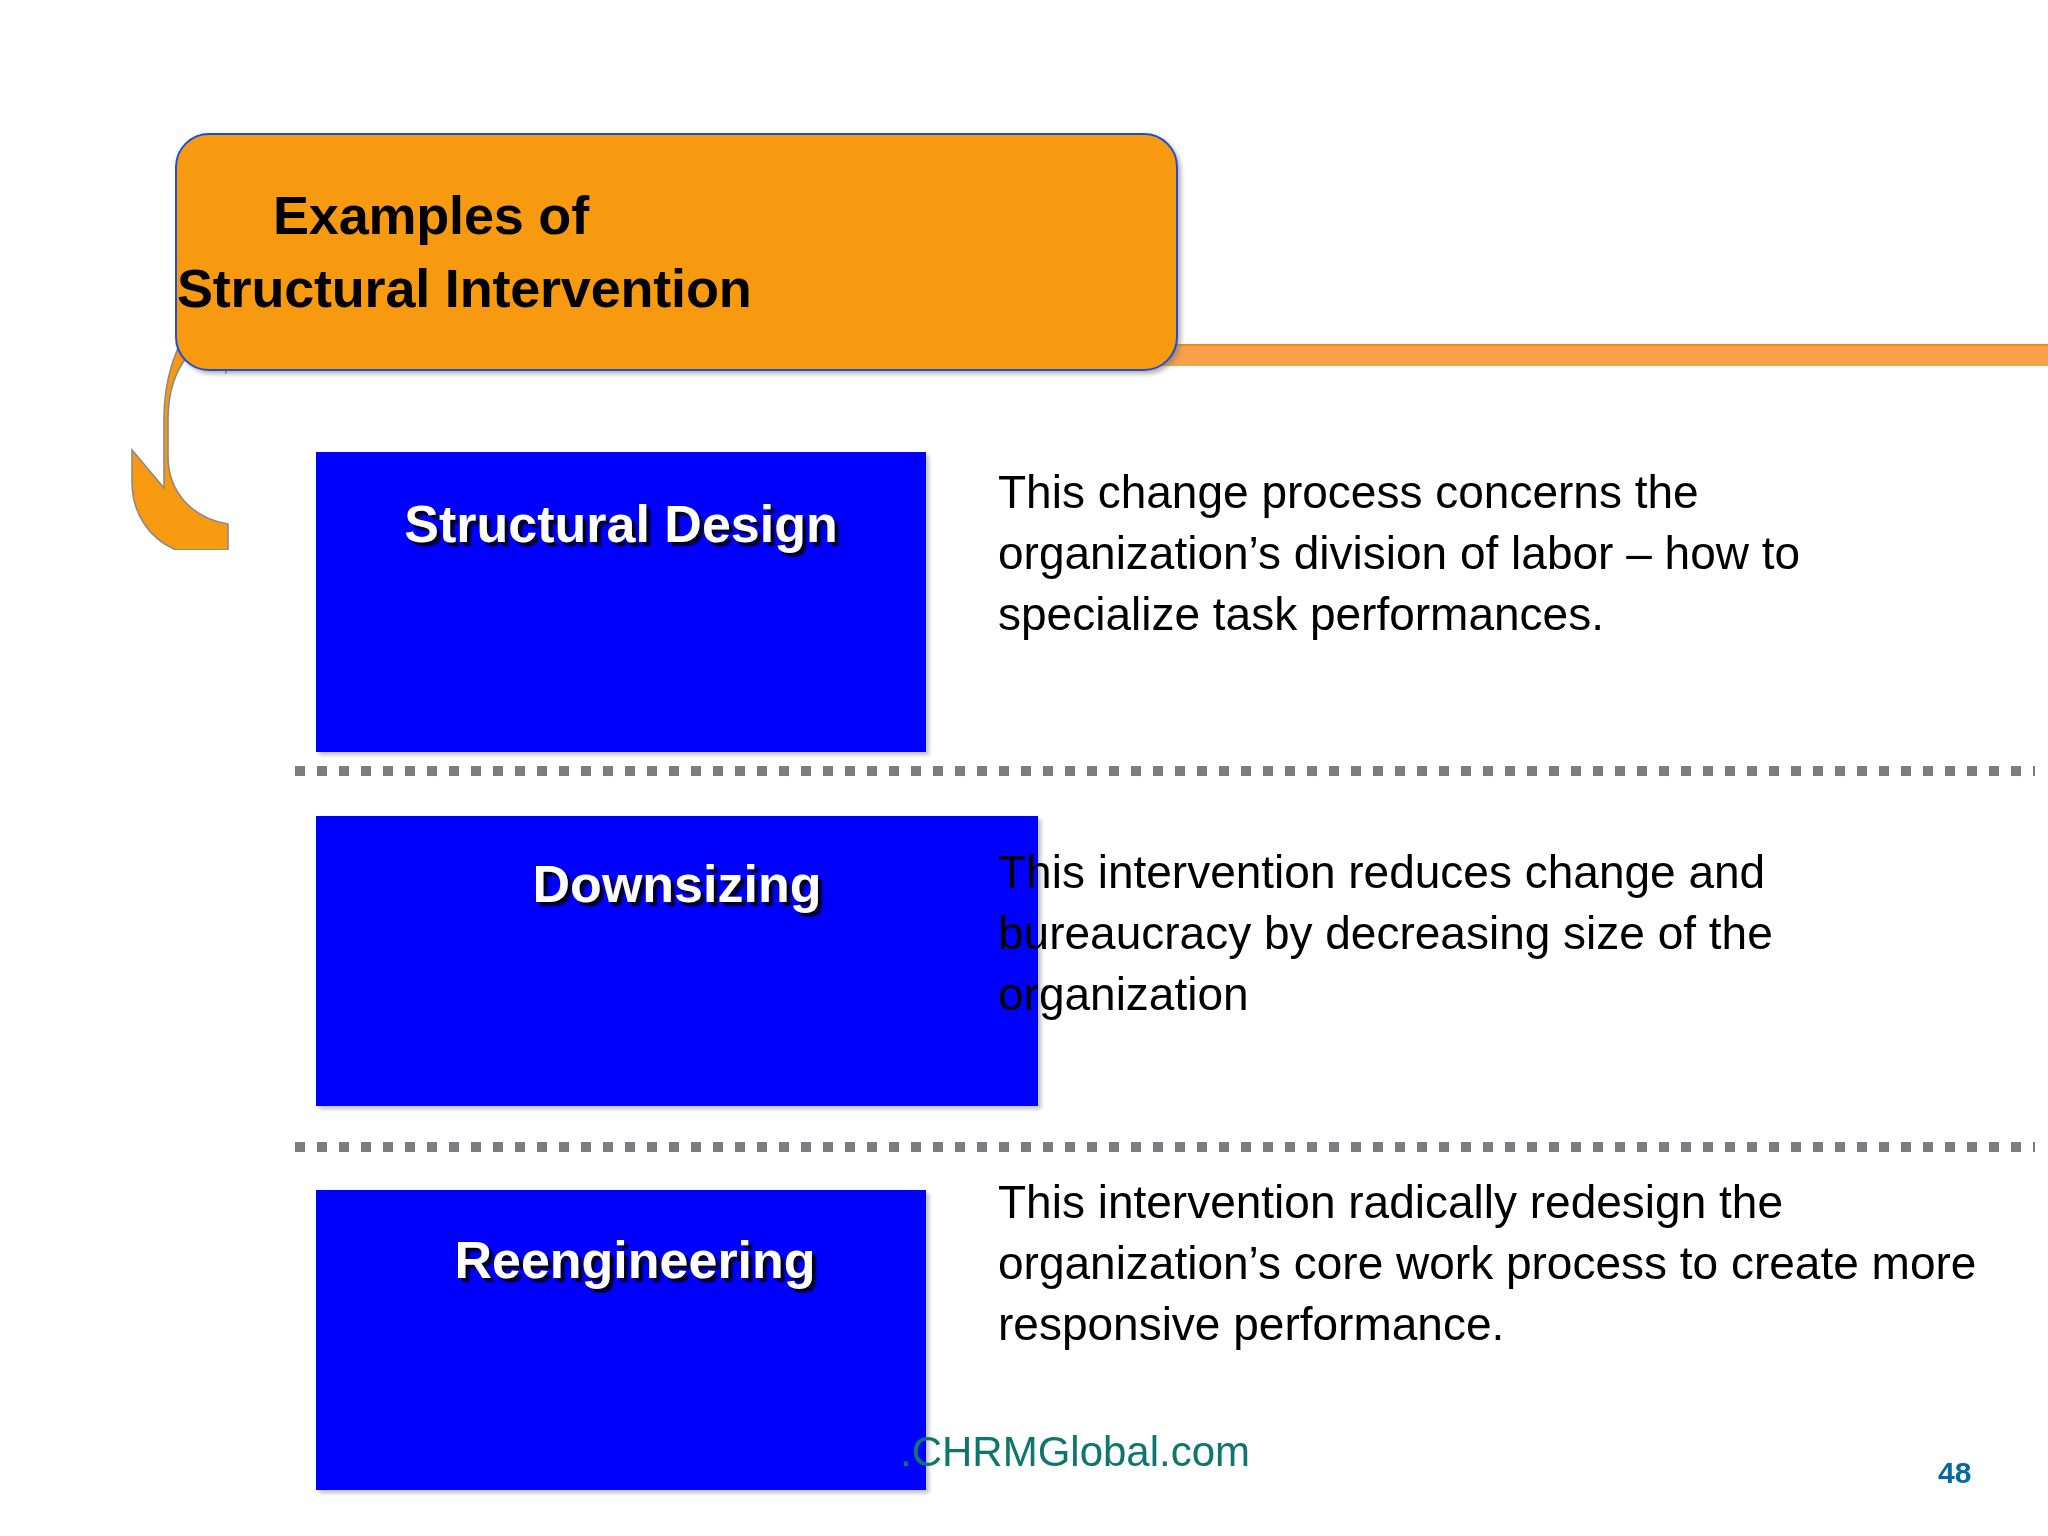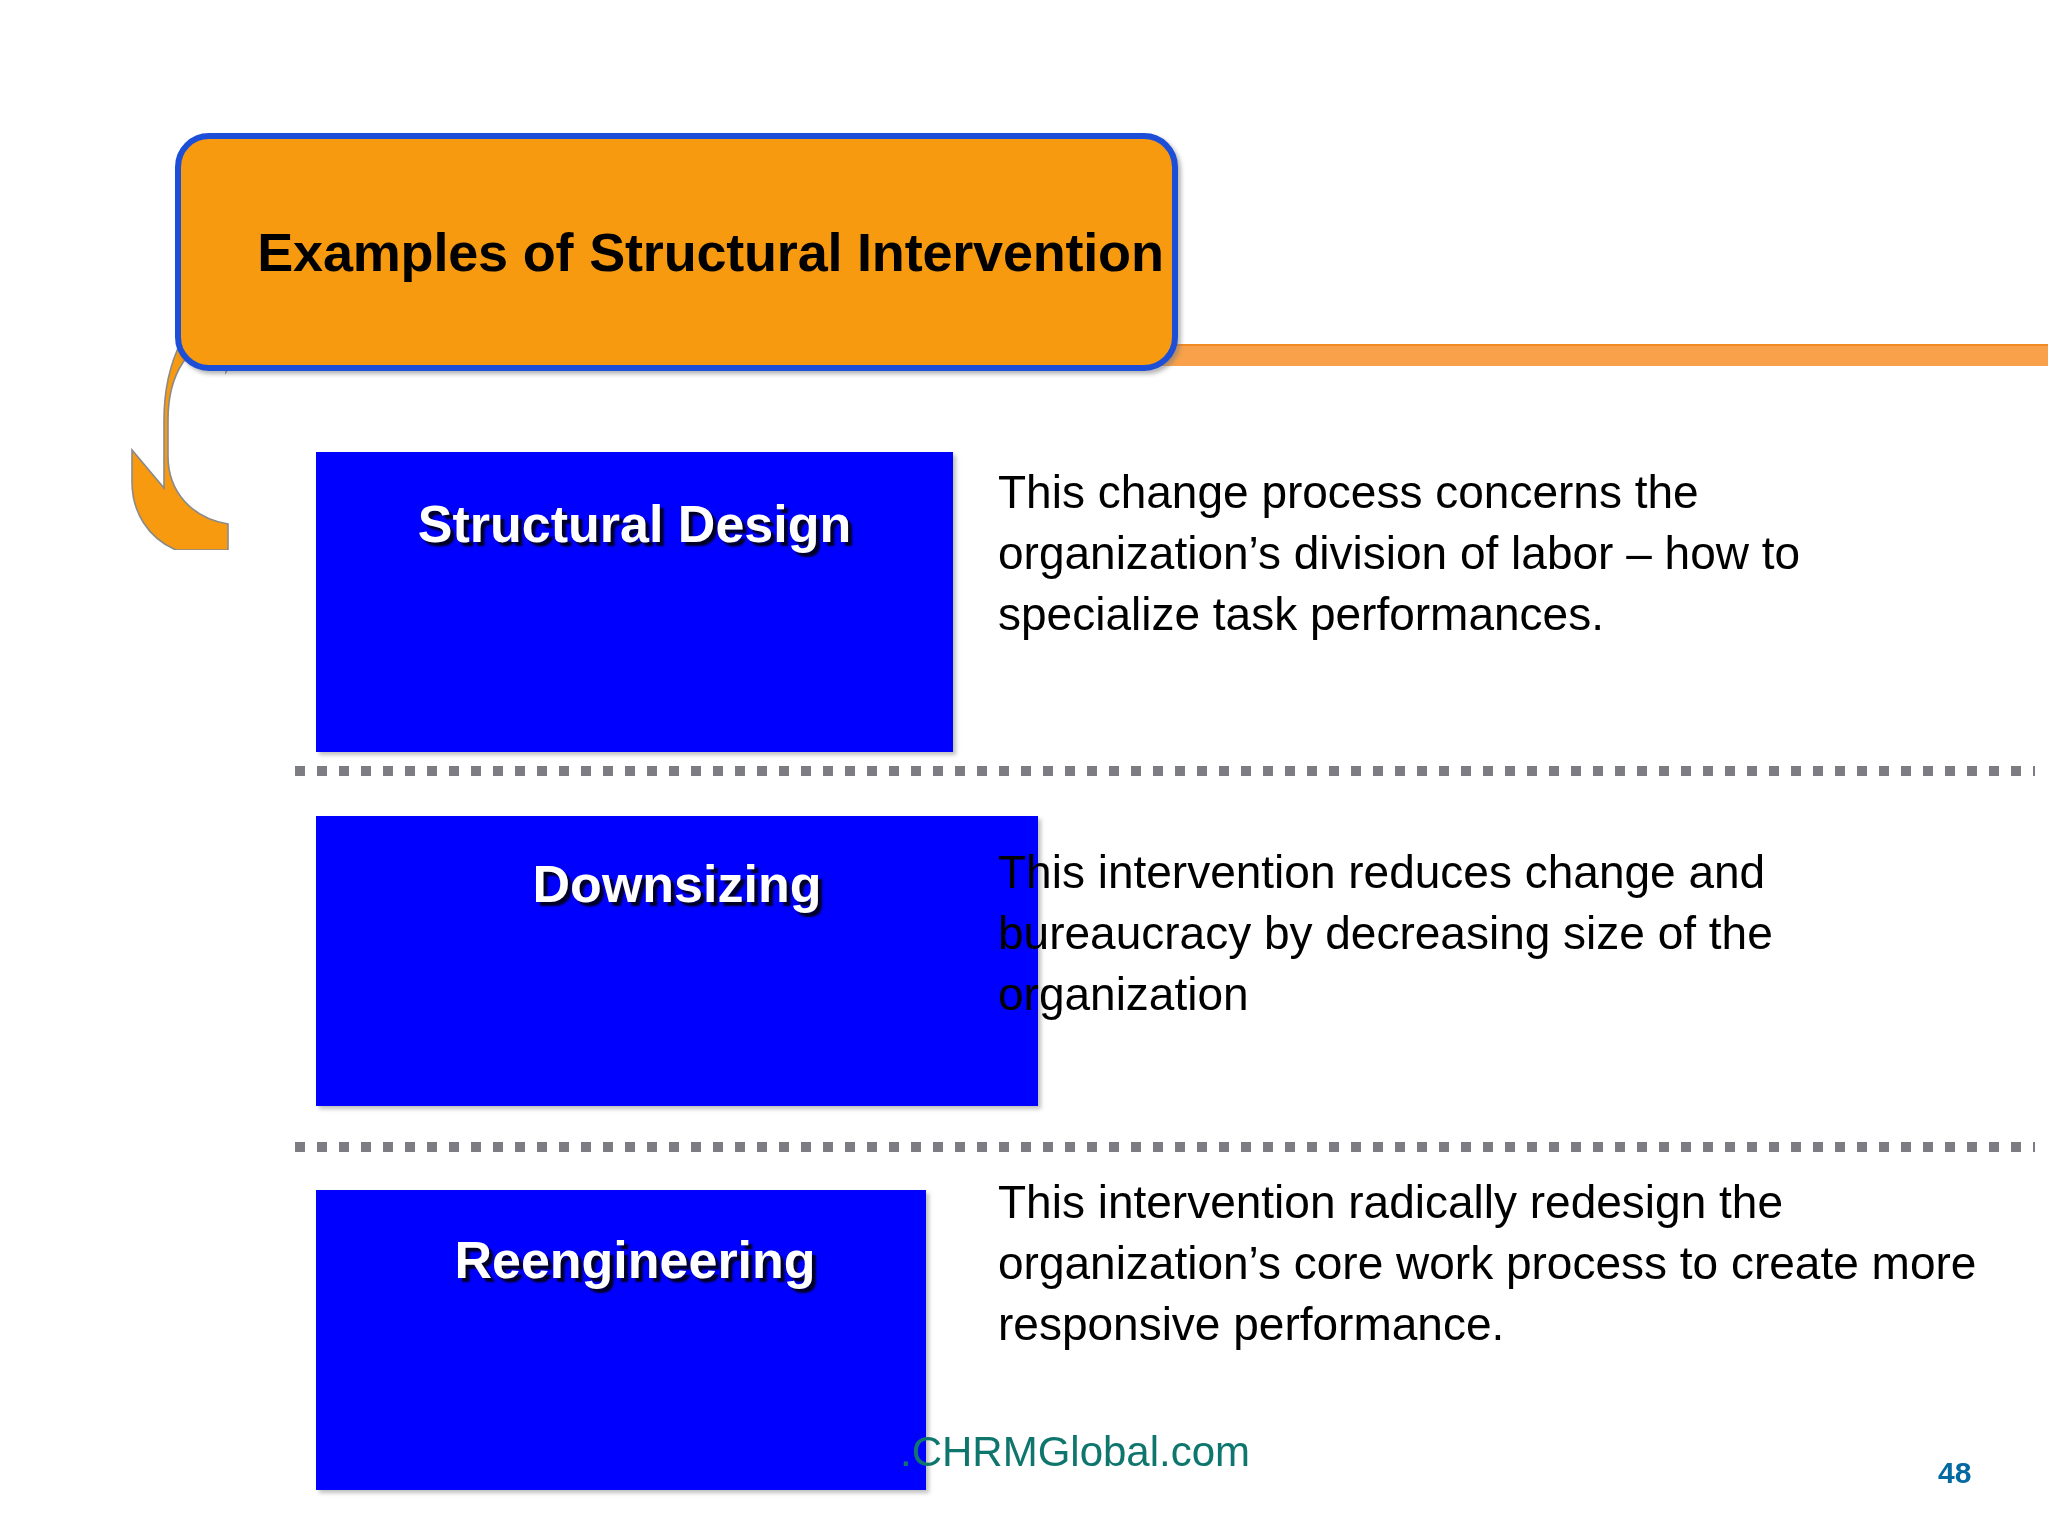--- a/index.html
+++ b/index.html
@@ -42,27 +42,27 @@
   }
 
   
   .title-banner {
     position: absolute;
     left: 175px;
     top: 133px;
     width: 1003px;
     height: 238px;
     background: #F79A10;
-    border: 6px solid #1d4ed8;
+    border: 2px solid #1d4ed8;
     border-radius: 34px;
     box-shadow: 3px 3px 4px rgba(120,120,120,0.55);
     box-sizing: border-box;
     display: flex;
-    flex-direction: row;
-    align-items: center;
+    flex-direction: column;
+    align-items: flex-start;
     justify-content: center;
     gap: 16px;
   }
   .title-line {
     color: #000000;
     font-size: 54px;
     font-weight: bold;
     line-height: 1.05;
     letter-spacing: -0.2px;
     white-space: nowrap;
@@ -151,21 +151,21 @@
              L 132 62
              Z" fill="#F79A10" stroke="#8a8a8a" stroke-width="1.6"></path>
   </svg>
 
   <div class="title-banner">
     <div class="title-line l1">Examples of</div>
     <div class="title-line l2">Structural Intervention</div>
   </div>
 
   <div class="row">
-    <div class="label-box" style="left:316px; top:452px; width:610px; height:300px;padding-left:27px;">
+    <div class="label-box" style="left:316px; top:452px; width:610px; height:300px;">
       <div class="label-text" style="top:42px;">Structural Design</div>
     </div>
     <div class="desc" style="left:990px; top:462px; width:930px;">This change process concerns the organization’s division of labor – how to specialize task performances.</div>
   </div>
 
   <div class="dotted-sep" style="left:295px; top:766px; width:1740px;"></div>
 
   <div class="row">
     <div class="label-box" style="left:316px; top:816px; width:722px; height:290px;">
       <div class="label-text" style="top:38px;">Downsizing</div>

